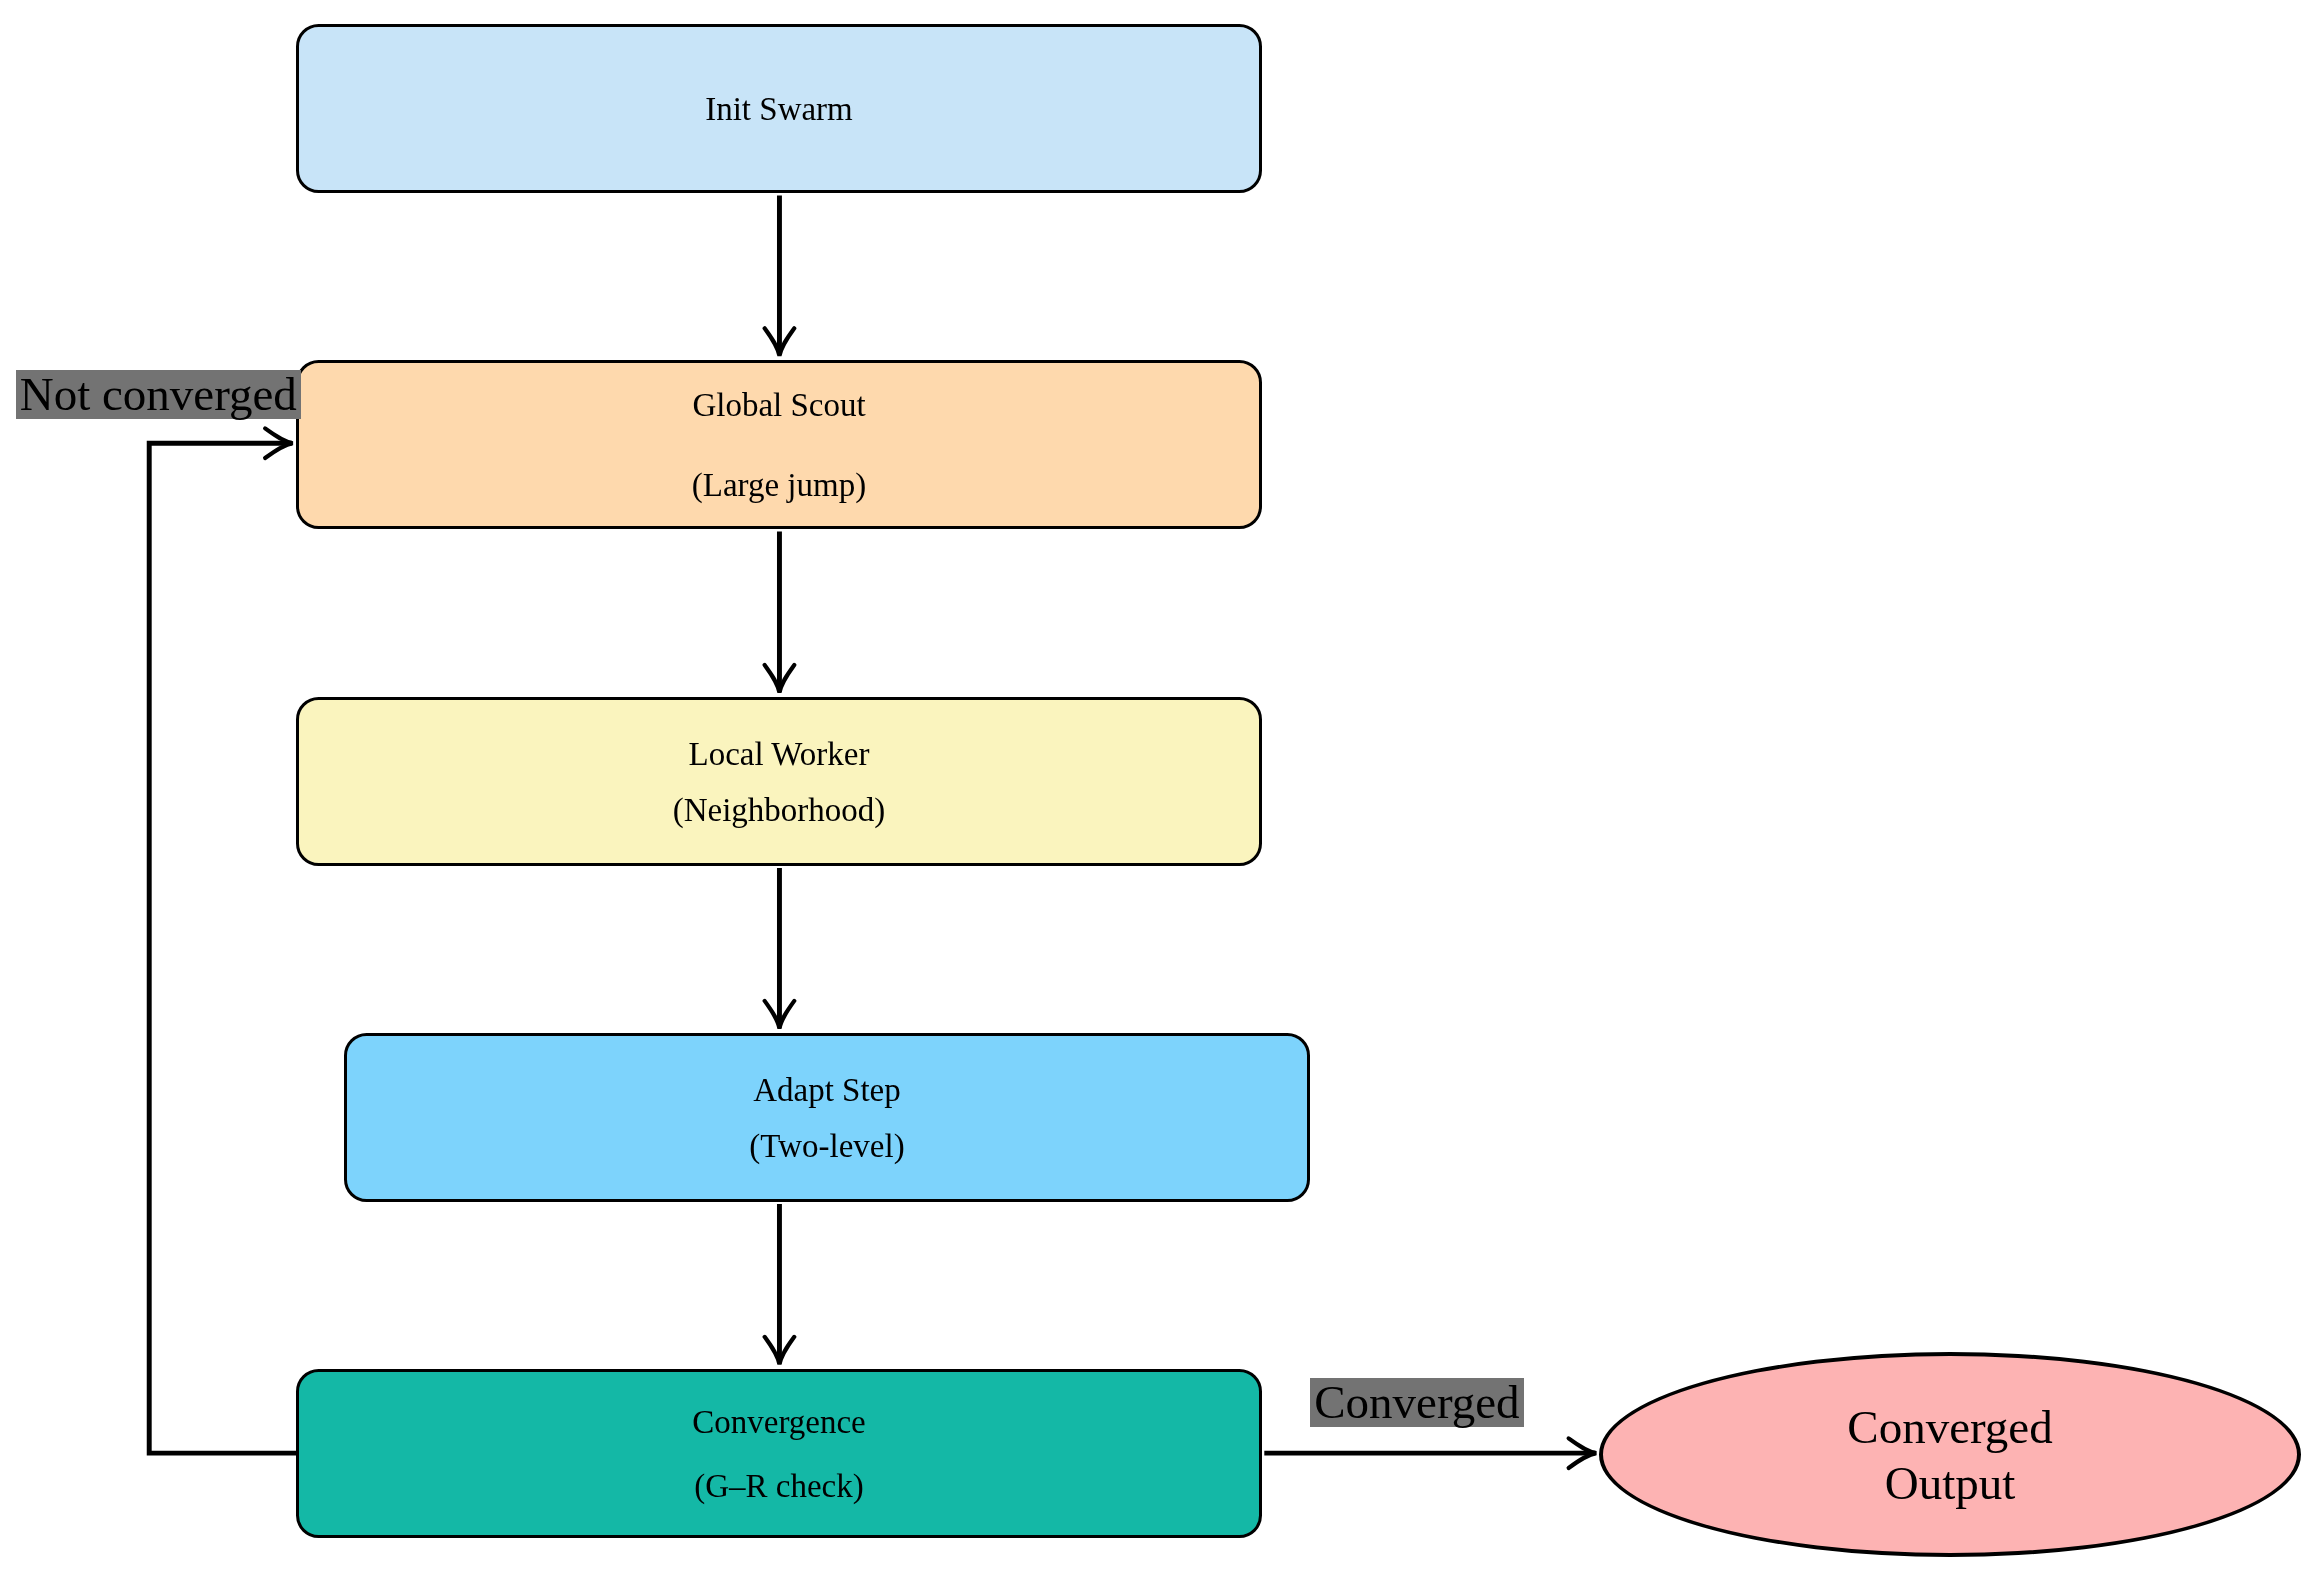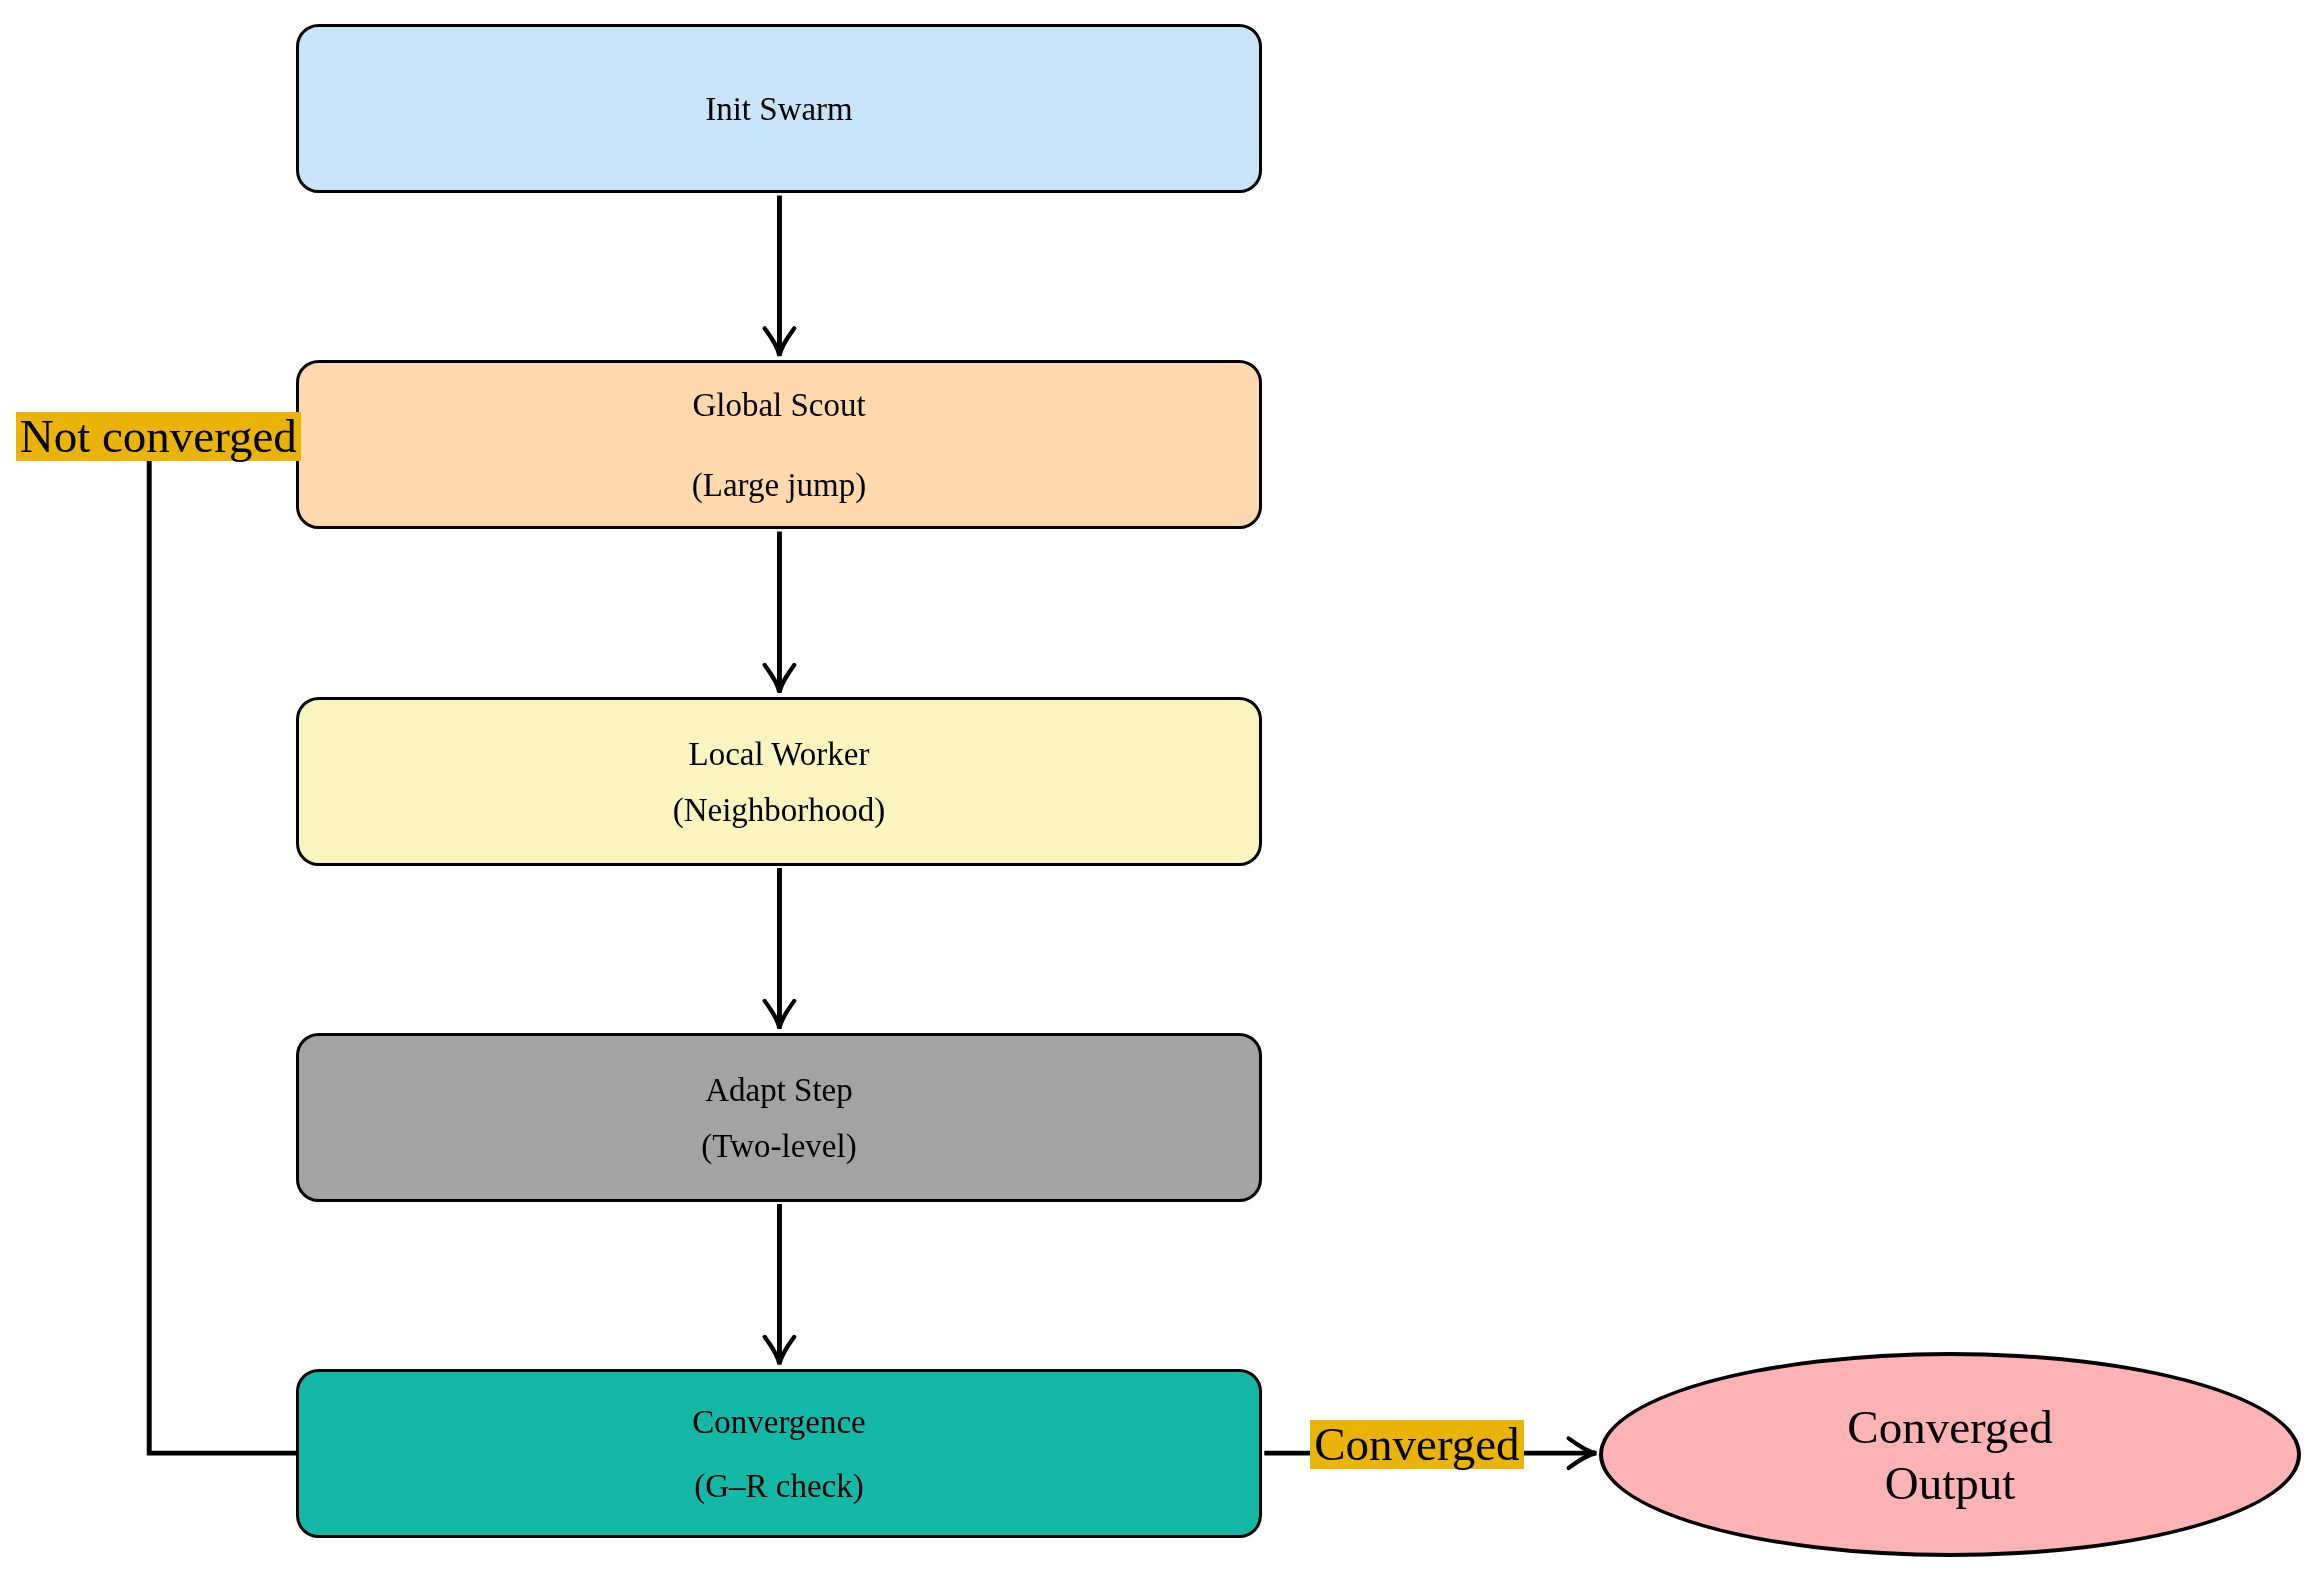--- a/index.html
+++ b/index.html
@@ -52,24 +52,23 @@
     align-items: center;
     justify-content: center;
     text-align: center;
     font-size: 47px;
     line-height: 56px;
   }
   .edge-label {
     position: absolute;
     font-size: 47px;
     line-height: 49px;
-    background: #eab308;
+    background: #737373;
     padding: 0 4.2px;
     white-space: nowrap;
-    margin-top: 42px;
   }
   .label-not-converged { left: 15.5px;  top: 370px; }
   .label-converged     { left: 1310px; top: 1378px; }
 </style>
 </head>
 <body>
 
 <div class="canvas">
 
   <svg class="edges-layer" viewBox="0 0 3285 2226" xmlns="http://www.w3.org/2000/svg">
@@ -93,21 +92,21 @@
   <div class="node node-scout" style="background-color: rgb(254, 217, 173); gap: 24px;">
     <span>Global Scout</span>
     <span>(Large jump)</span>
   </div>
 
   <div class="node node-worker" style="background-color: rgb(250, 244, 190);">
     <span>Local Worker</span>
     <span>(Neighborhood)</span>
   </div>
 
-  <div class="node node-adapt" style="background-color: #a3a3a3;">
+  <div class="node node-adapt" style="background-color: #7dd3fc; margin-left: 48px;">
     <span>Adapt Step</span>
     <span>(Two-level)</span>
   </div>
 
   <div class="node node-converge" style="background-color: #14b8a6; gap: 8px;">
     <span>Convergence</span>
     <span>(G–R check)</span>
   </div>
 
   <div class="node-output" style="background-color: rgb(253, 179, 179);">

